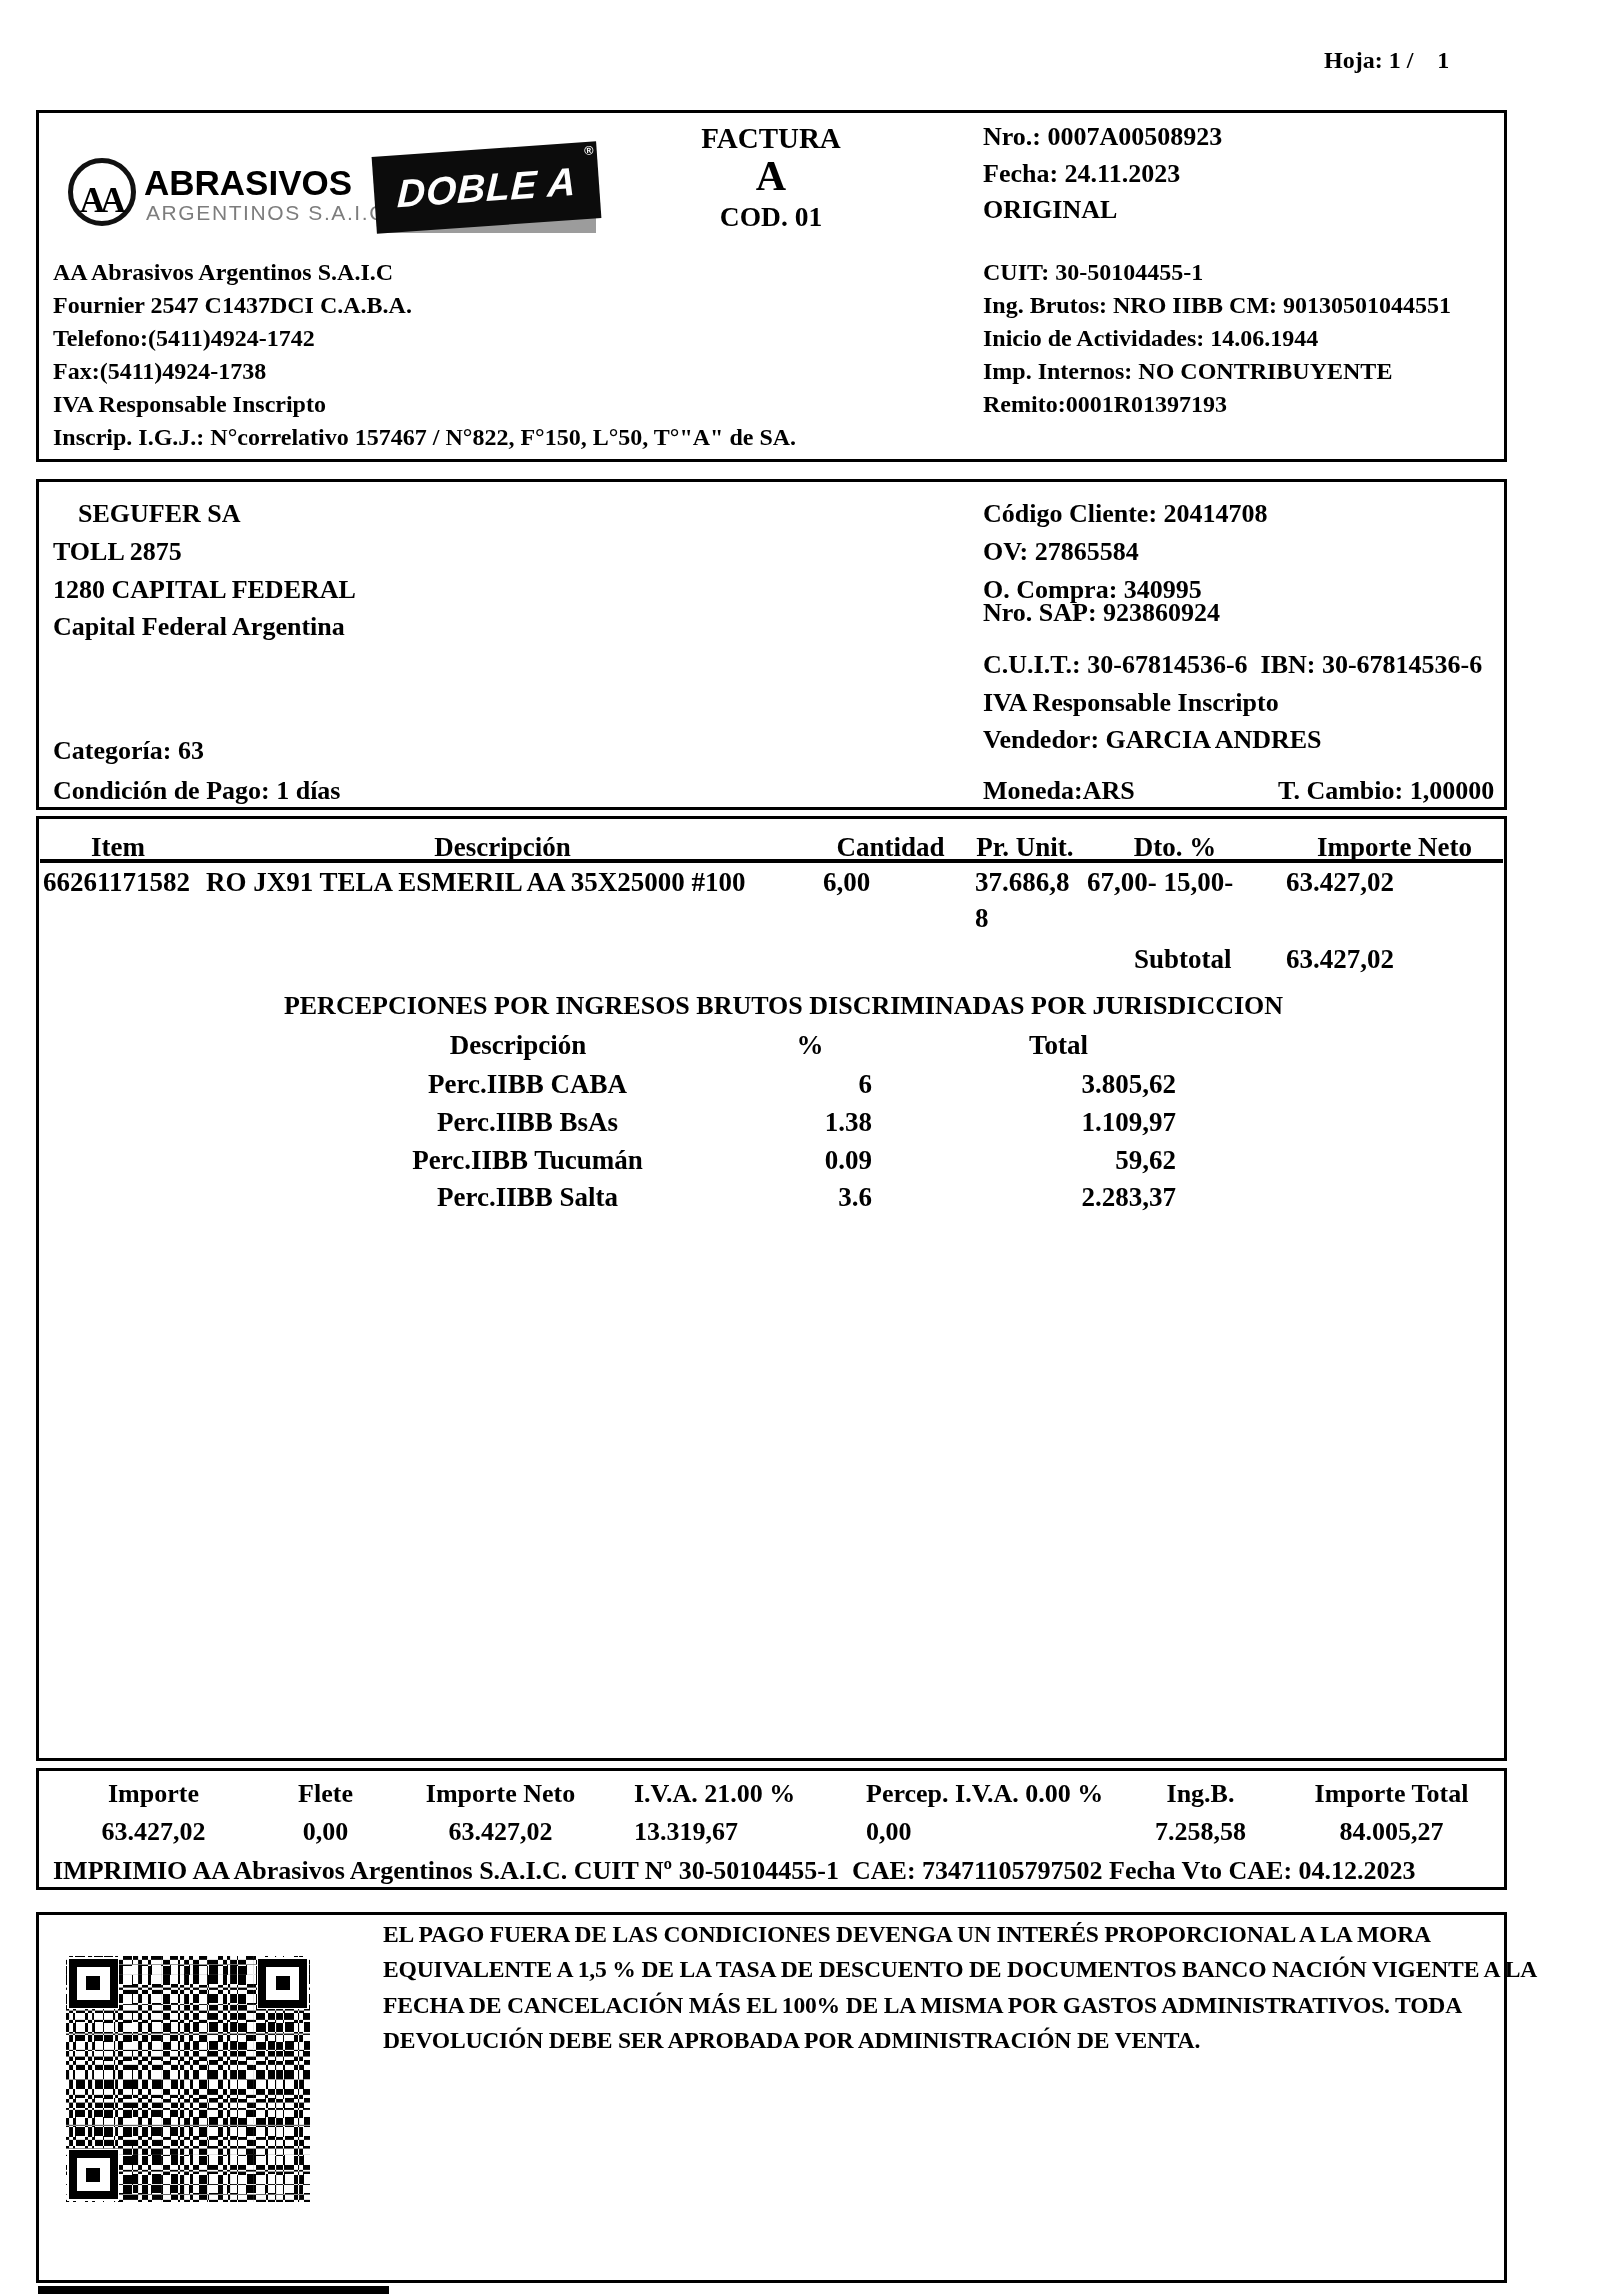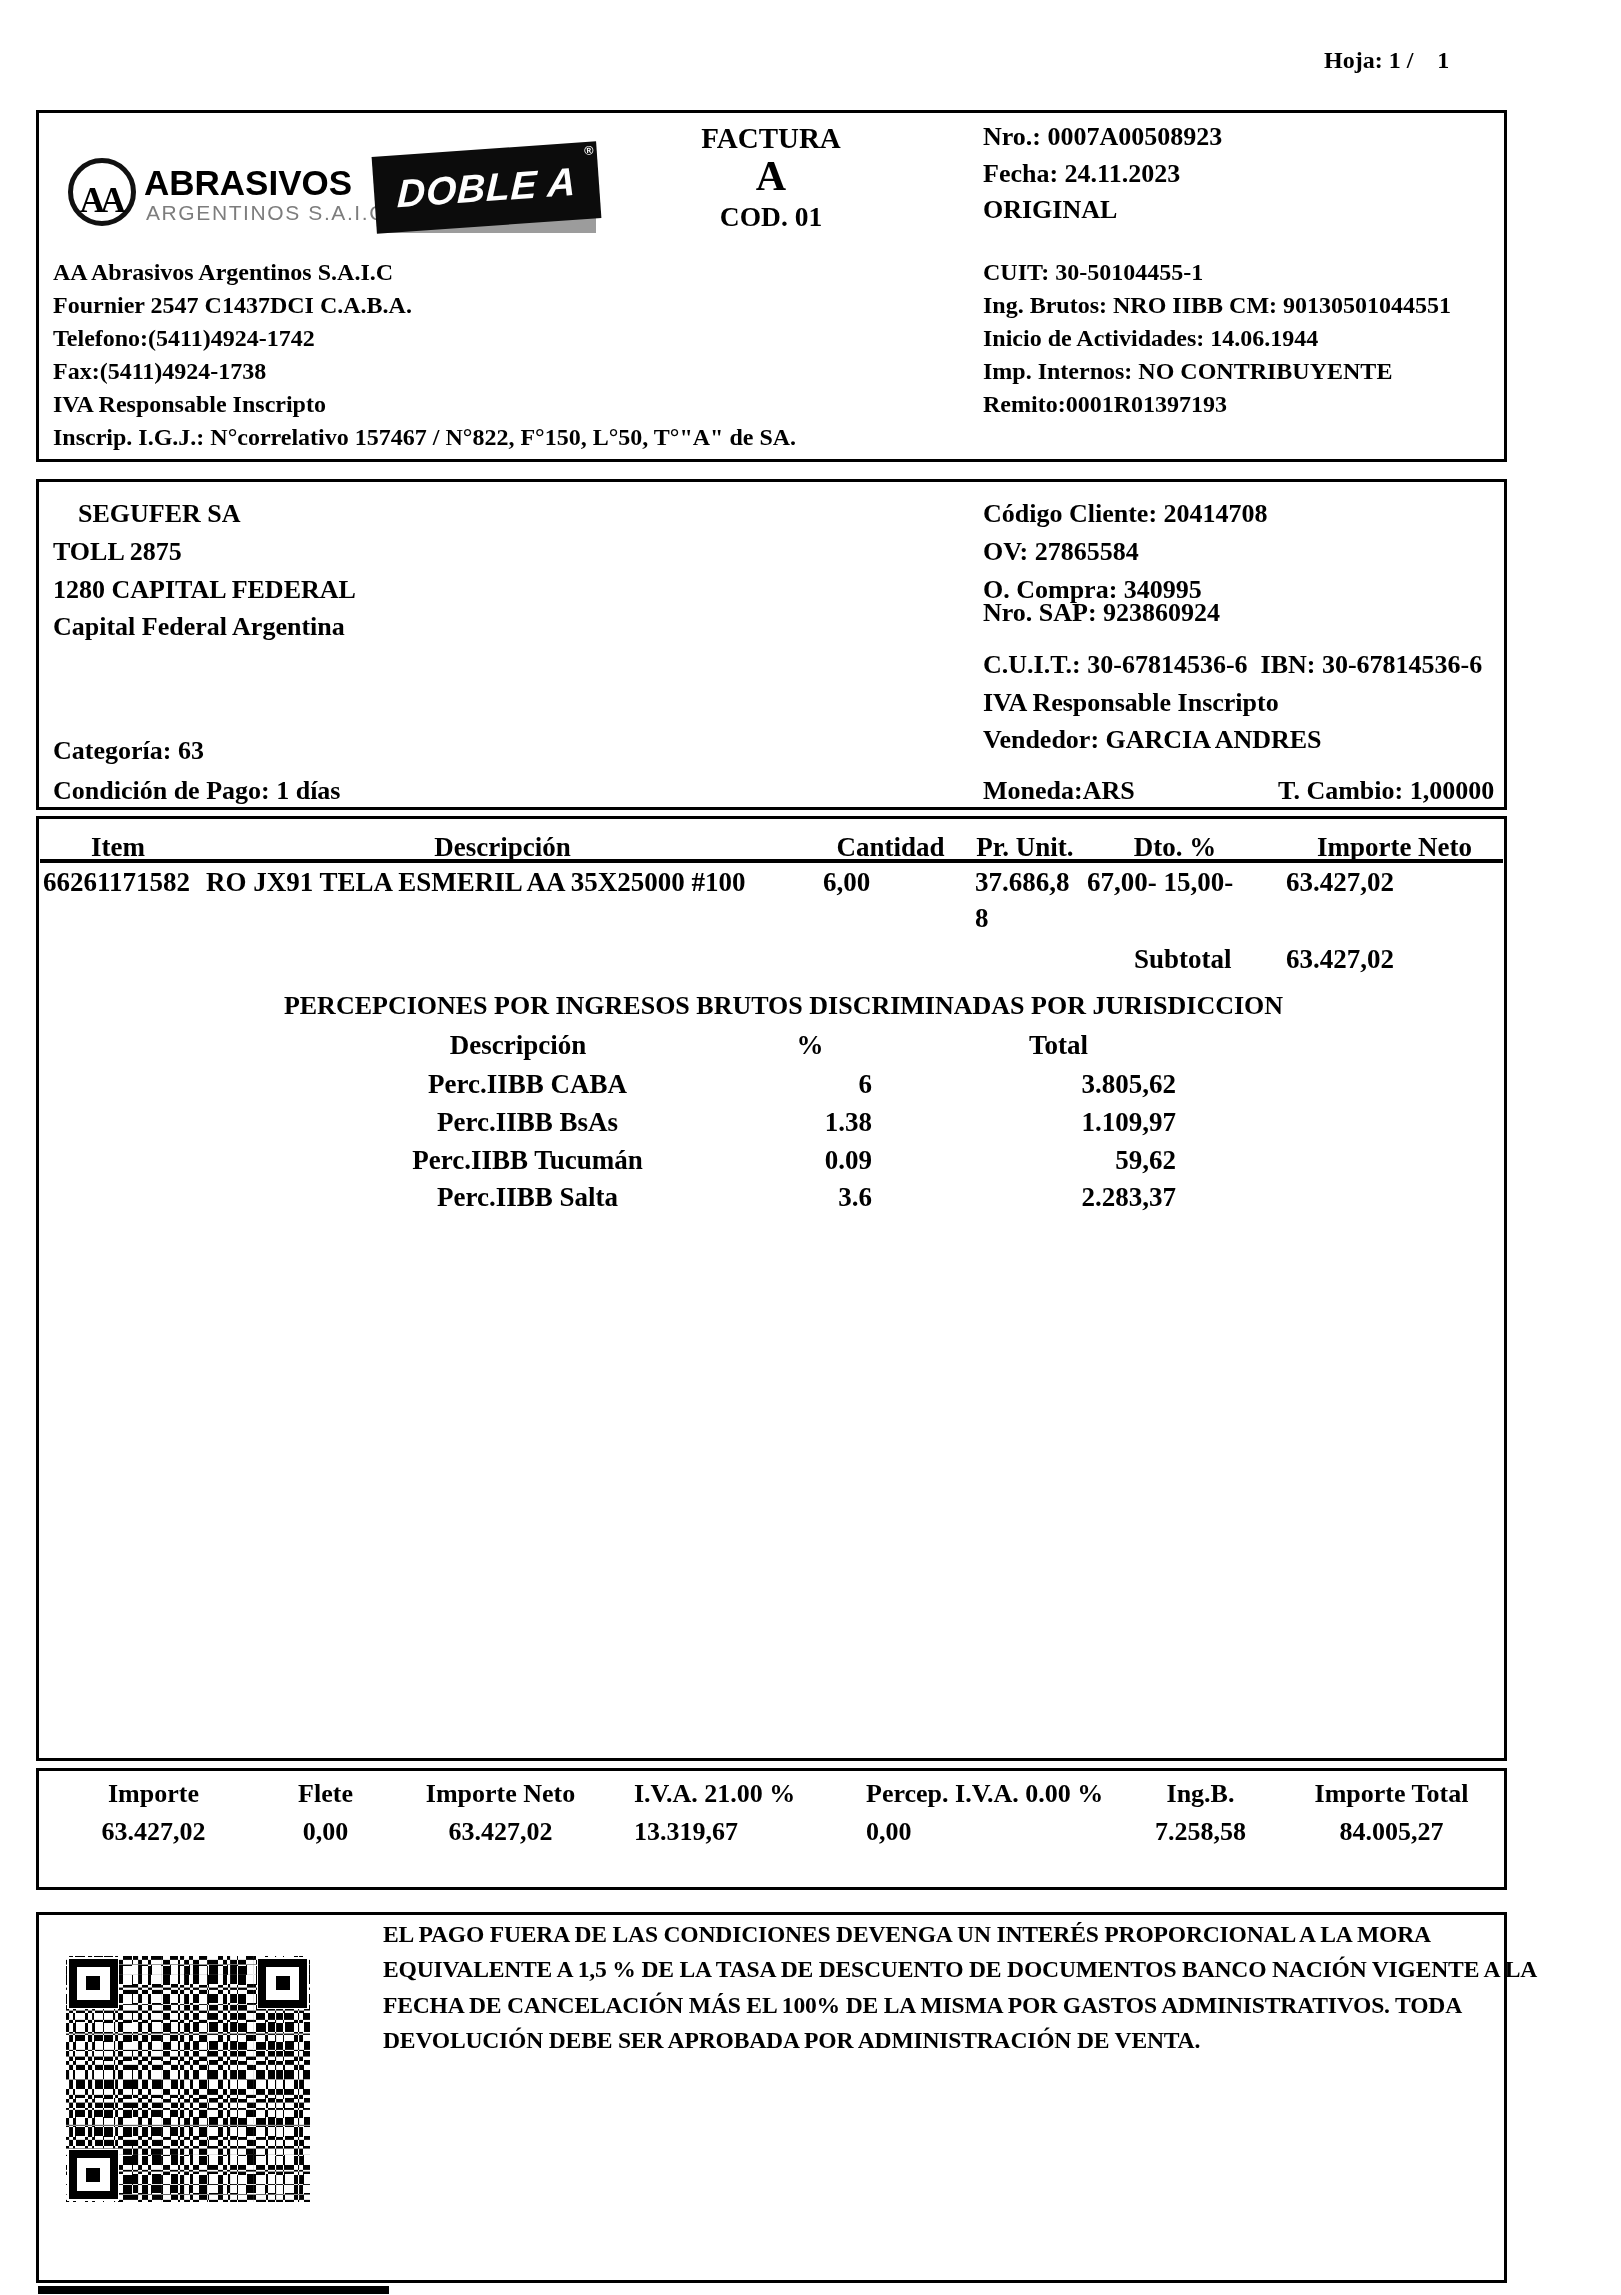--- a/index.html
+++ b/index.html
@@ -154,20 +154,21 @@
 
   <div class="abs t33" style="left:866px;top:1779px;">Percep. I.V.A. 0.00 %</div>
   <div class="abs t33" style="left:866px;top:1817px;">0,00</div>
 
   <div class="abs t33 ctr" style="left:1130px;top:1779px;width:141px;">Ing.B.</div>
   <div class="abs t33 ctr" style="left:1130px;top:1817px;width:141px;">7.258,58</div>
 
   <div class="abs t33 ctr" style="left:1311px;top:1779px;width:161px;">Importe Total</div>
   <div class="abs t33 ctr" style="left:1311px;top:1817px;width:161px;font-family:Liberation Serif, serif;">84.005,27</div>
 
+  <div class="abs t33" style="left:53px;top:1856px;">IMPRIMIO AA Abrasivos Argentinos S.A.I.C. CUIT Nº 30-50104455-1  CAE: 73471105797502 Fecha Vto CAE: 04.12.2023</div>
 
   <div class="box" style="top:1912px;height:371px;"></div>
 
   <div class="qr">
     <div class="qr-noise"></div>
     <div class="finder" style="left:6.3px;top:6.3px;"></div>
     <div class="finder" style="right:6.3px;top:6.3px;"></div>
     <div class="finder" style="left:6.3px;bottom:6.3px;"></div>
   </div>
 

